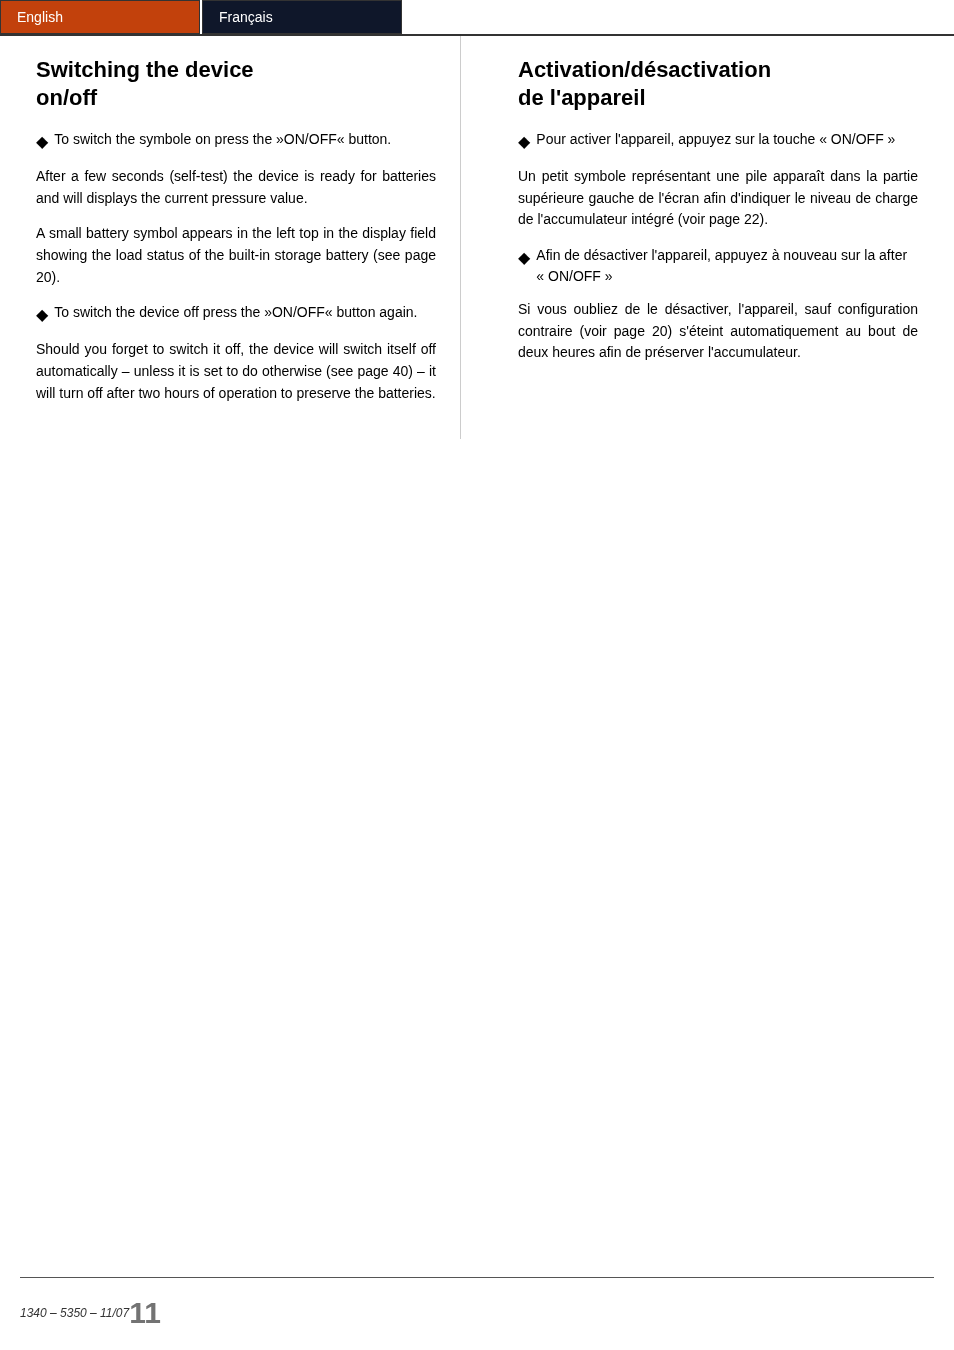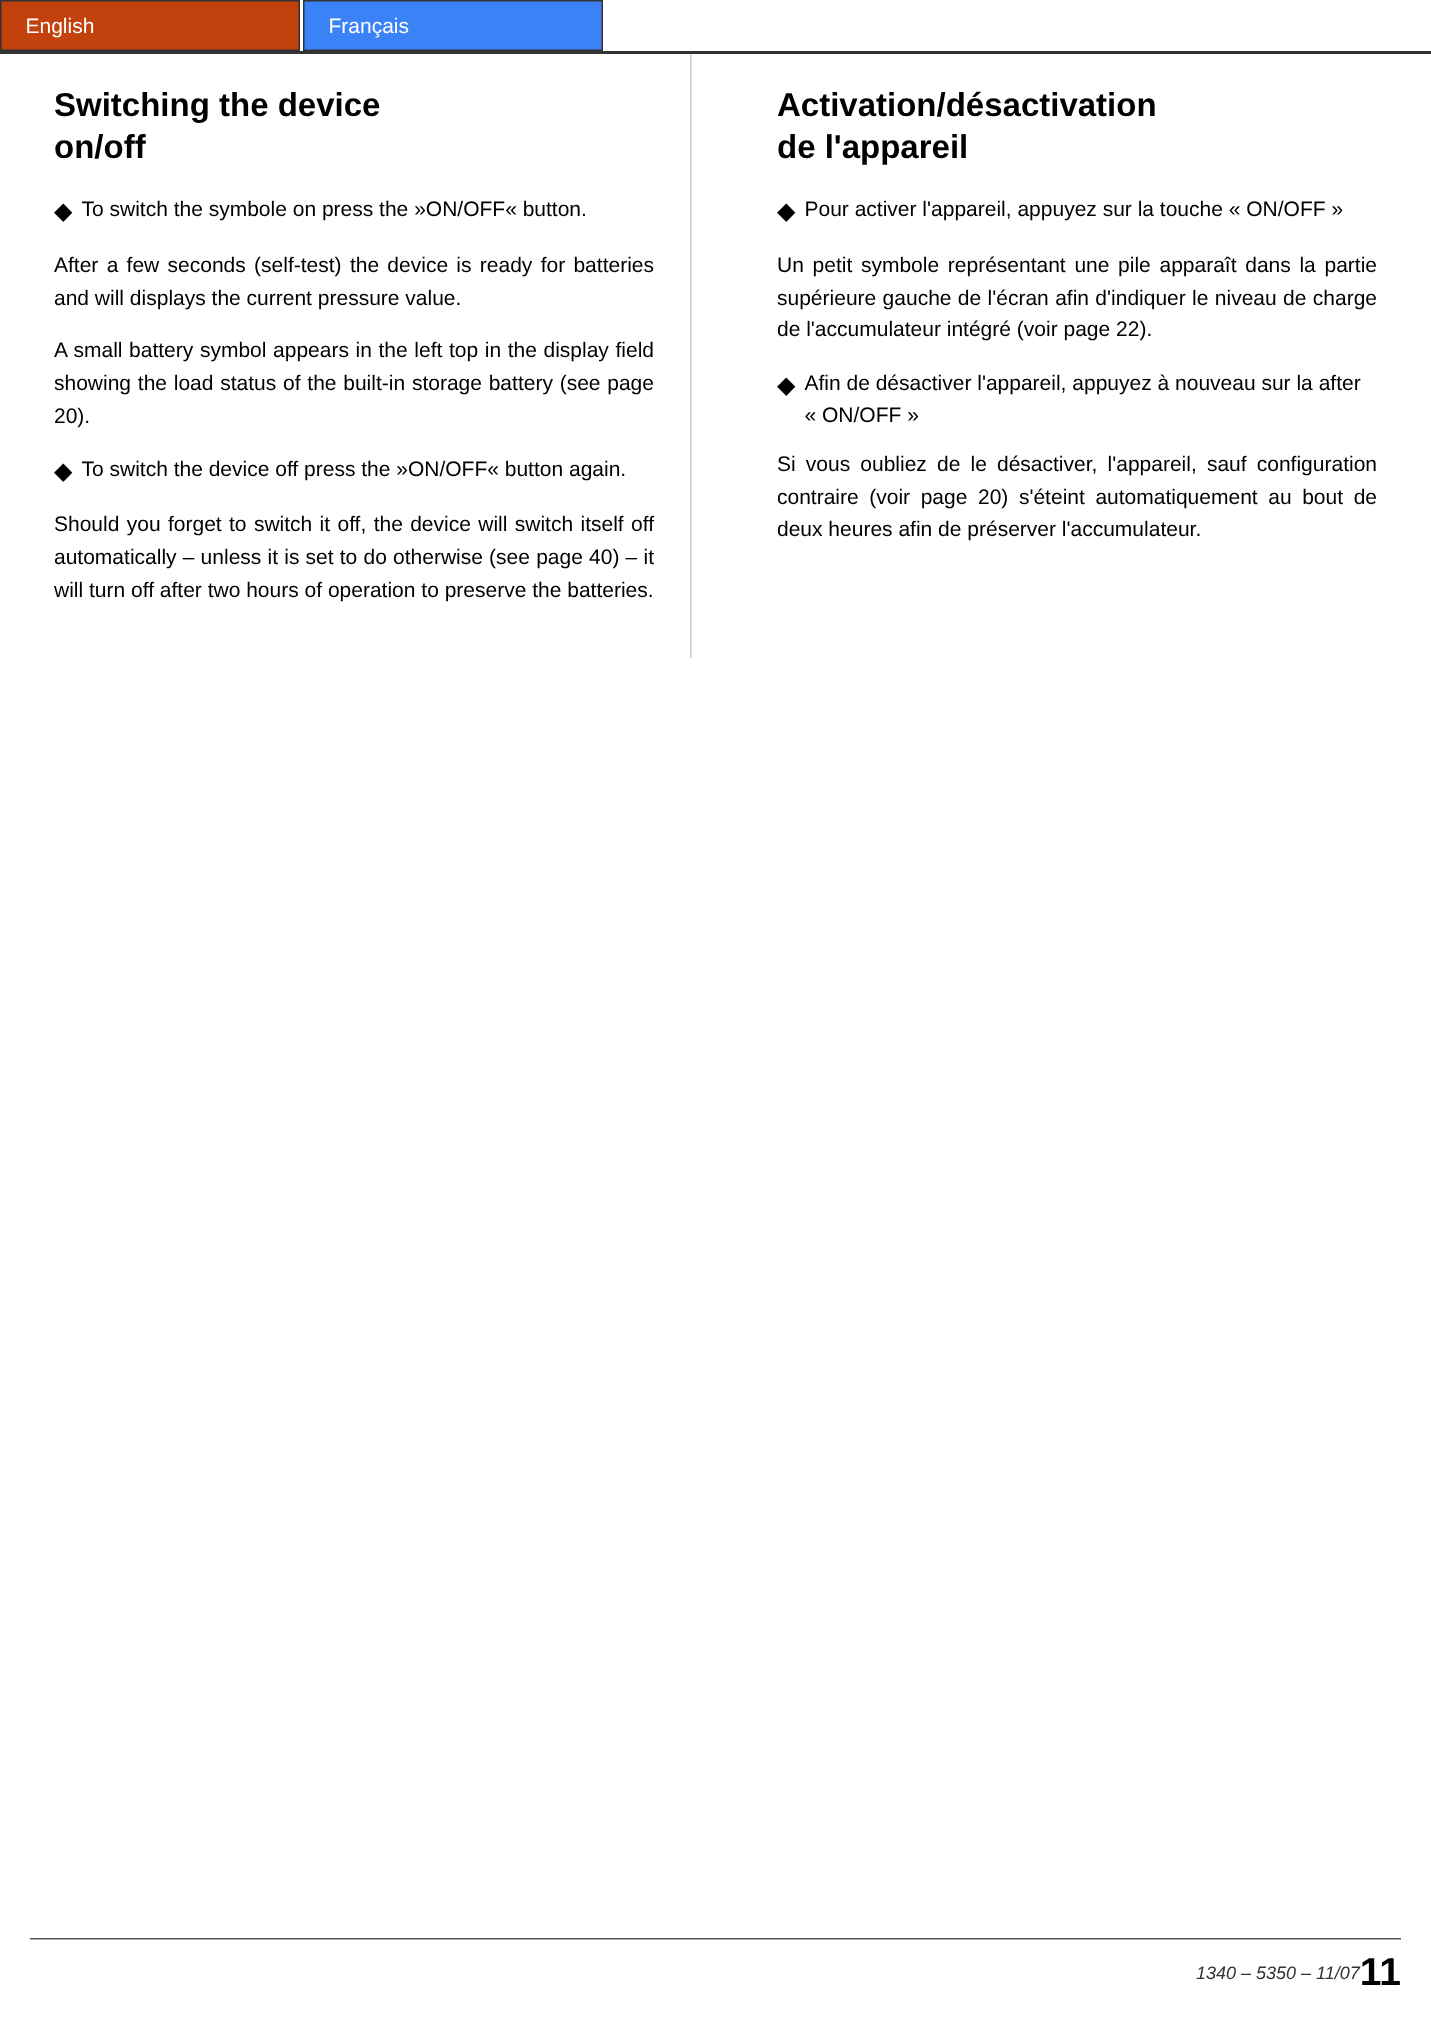--- a/index.html
+++ b/index.html
@@ -41,21 +41,21 @@
       min-width: 200px;
     }
 
     .tab-english {
       background: #c2410c;
       color: #ffffff;
       border: 1px solid #333;
     }
 
     .tab-francais {
-      background: #3b82f6;
+      background: #0f172a;
       color: #ffffff;
       border: 1px solid #333;
       margin-left: 2px;
     }
 
     
     .content-area {
       display: flex;
       width: 100%;
       padding: 0 20px;
@@ -113,36 +113,36 @@
       text-align: justify;
     }
 
     
     .page-footer {
       position: absolute;
       bottom: 20px;
       left: 20px;
       right: 20px;
       display: flex;
-      justify-content: flex-end;
+      justify-content: flex-start;
       align-items: center;
       border-top: 1px solid #555;
-      padding-top: 6px;
+      padding-top: 18px;
     }
 
     .footer-reference {
       font-size: 12px;
       font-style: italic;
       color: #333;
     }
 
     .footer-page-number {
-      font-size: 26px;
+      font-size: 30px;
       font-weight: bold;
-      color: #000000;
+      color: #737373;
     }
   </style>
 </head>
 <body>
 
 <div class="page-container">
 
   <div class="header-tabs">
     <div class="tab tab-english">
       <span>English</span>

